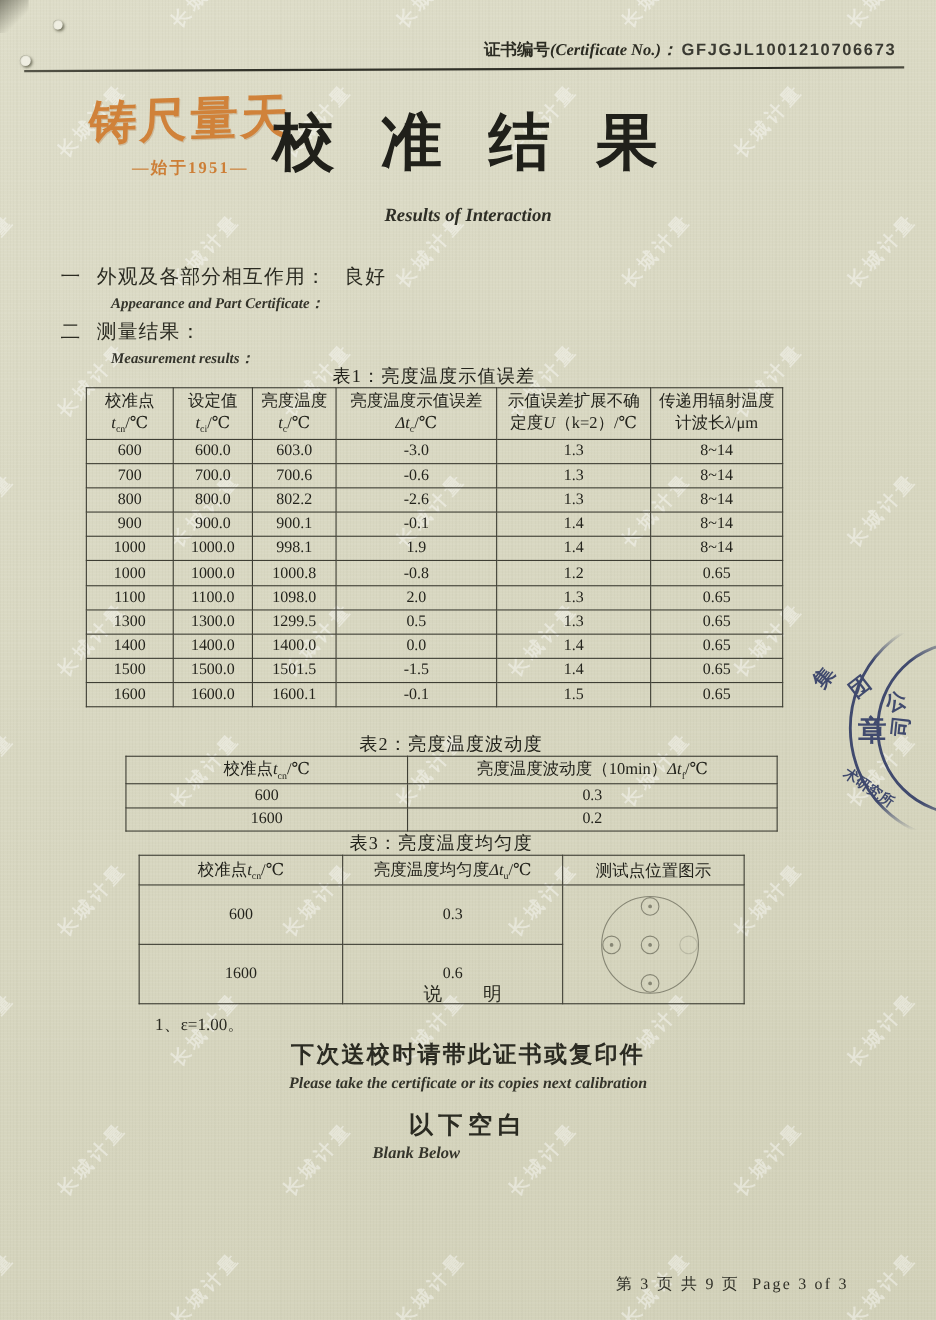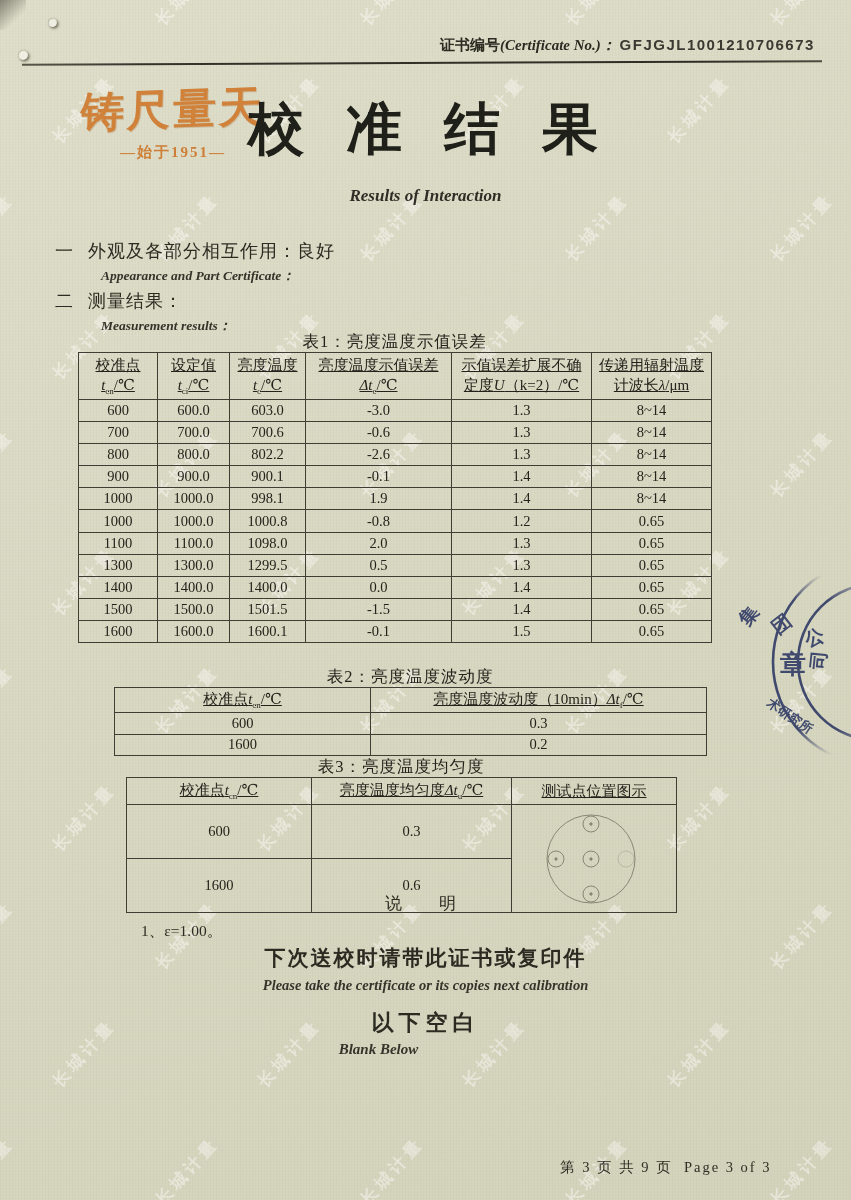--- a/index.html
+++ b/index.html
@@ -42,28 +42,28 @@
     transform:rotate(-2deg) skewX(-4deg); line-height:1.1; text-shadow:1px 1px 0 rgba(160,90,30,.25); }
   .logo-since{ margin-top:10px; font-size:15px; font-weight:bold; color:#cd7f37; letter-spacing:2px; }
   .main-title{ position:absolute; left:248px; top:92px; width:470px;
     font-size:56px; font-weight:bold; letter-spacing:14px; color:#20201a; white-space:nowrap; }
   .sub-title{ position:absolute; left:0; top:186px; width:851px; text-align:center;
     font-size:17px; font-weight:bold; font-style:italic; color:#2e2e26; }
 
   
   .sec{ position:absolute; left:55px; font-size:18px; letter-spacing:1px; }
   .sec .num{ margin-right:14px; }
-  .sec .val{ margin-left:0; }
+  .sec .val{ margin-left:16px; }
   .sec-en{ position:absolute; left:101px; font-size:13.5px; font-style:italic; font-weight:bold; color:#34342b; }
 
   
   table{ border-collapse:collapse; table-layout:fixed; }
   th,td{ border:1.6px solid #3e3e34; text-align:center; vertical-align:middle;
     font-size:14.5px; color:#23231c; padding:0 2px; overflow:hidden; }
-  th{ font-weight:normal;text-decoration:underline; }
+  th{ font-weight:normal; }
   .tbl-title{ position:absolute; font-size:16.5px; letter-spacing:1px; text-align:center; color:#23231c; }
   .hdr-l1{ line-height:1.4; }
   .hdr-l2{ line-height:1.3; }
   .v{ font-style:italic; }
   sub{ font-size:9px; }
 
   #table1{ position:absolute; left:78px; top:352px; width:633px; }
   #table1 th{ height:47px; font-size:15px; }
   #table1 td{ height:22.1px; font-size:14.5px; }
 

